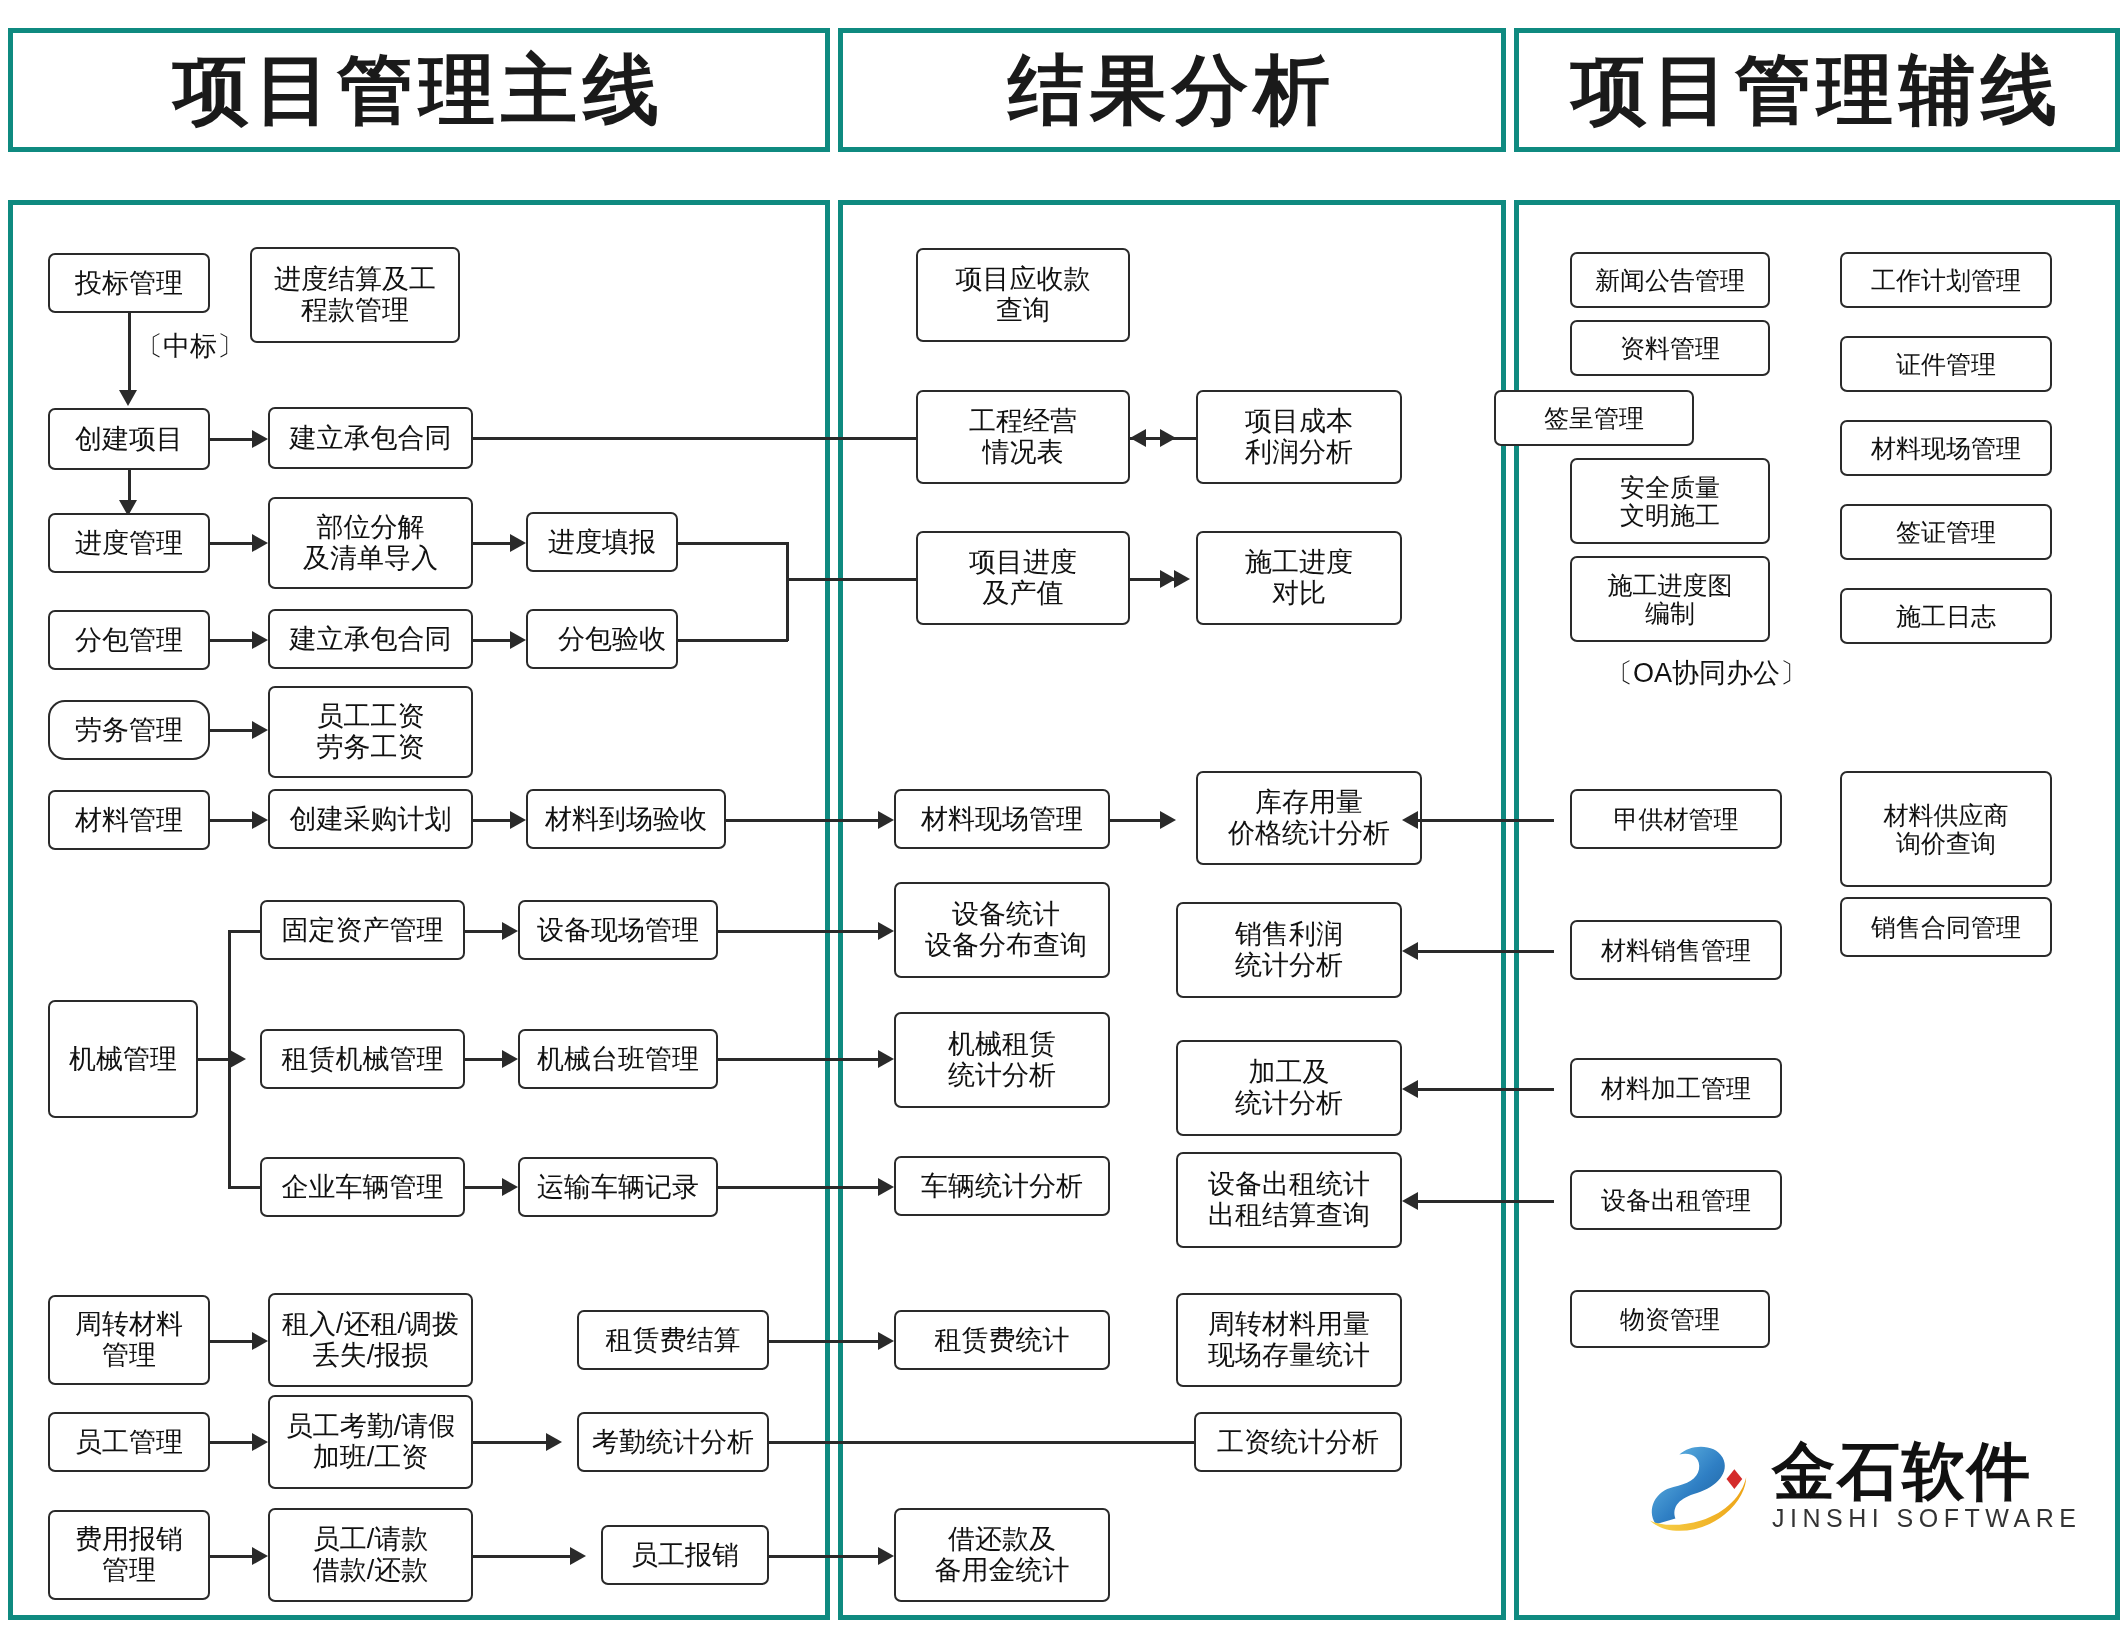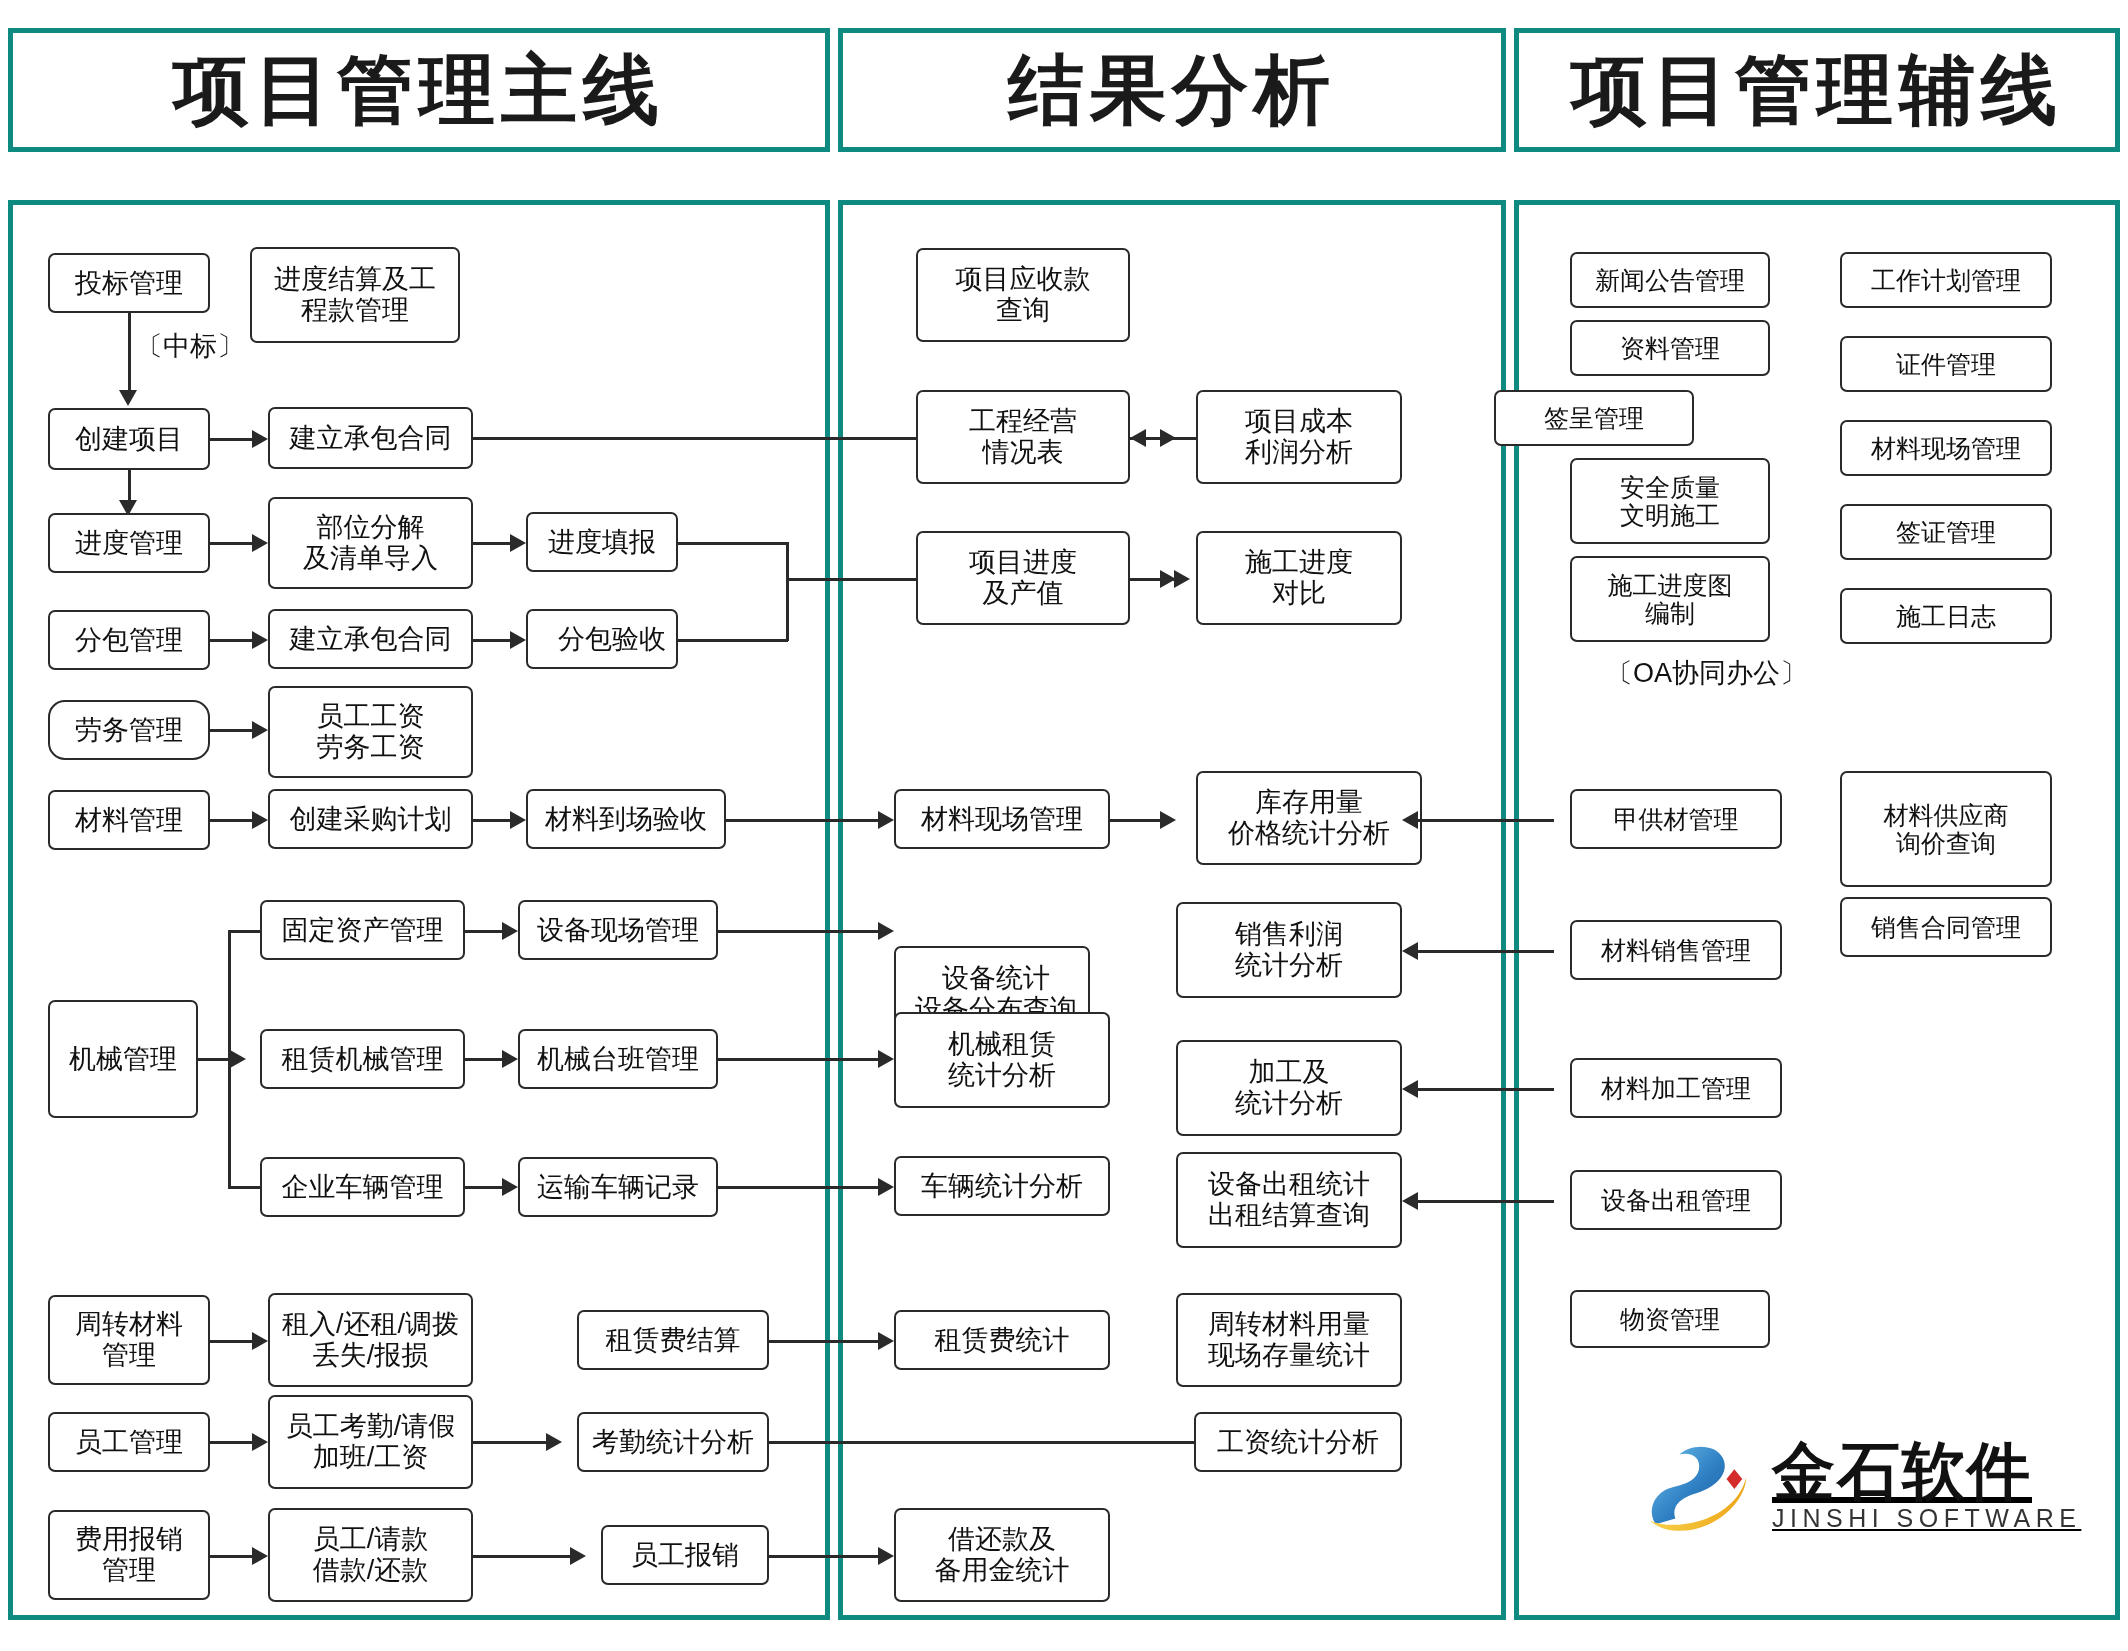--- a/index.html
+++ b/index.html
@@ -92,21 +92,20 @@
     font-size: 27px;
     color: #111111;
     white-space: nowrap;
   }
   
   .logo-wrap {
     position: absolute;
     display: flex;
     align-items: center;
     gap: 14px;
-    text-decoration: underline;
   }
   .logo-mark { position: relative; width: 118px; height: 112px; }
   .logo-text-cn {
     font-family: "DejaVu Sans", sans-serif;
     font-weight: bold;
     font-size: 63px;
     color: #111111;
     letter-spacing: 2px;
     line-height: 1.05;
   }
@@ -273,21 +272,21 @@
 对比</div>
 
   <div class="node" style="left:894px; top:789px; width:216px; height:60px;">材料现场管理</div>
   <div class="ln h" style="left:1110px; top:819px; width:56px;"></div>
   <div class="ah r" style="left:1160px; top:811px;"></div>
   <div class="node" style="left:1176px; top:771px; width:226px; height:94px;margin-left:20px;">库存用量
 价格统计分析</div>
   <div class="ln h" style="left:1418px; top:819px; width:136px;"></div>
   <div class="ah l" style="left:1402px; top:811px;"></div>
 
-  <div class="node" style="left:894px; top:946px; width:196px; height:96px;padding-left:12px;">设备统计
+  <div class="node" style="left:894px; top:882px; width:216px; height:96px;padding-left:12px;">设备统计
 设备分布查询</div>
   <div class="node" style="left:1176px; top:902px; width:226px; height:96px;">销售利润
 统计分析</div>
   <div class="ln h" style="left:1418px; top:950px; width:136px;"></div>
   <div class="ah l" style="left:1402px; top:942px;"></div>
 
   <div class="node" style="left:894px; top:1012px; width:216px; height:96px;">机械租赁
 统计分析</div>
   <div class="node" style="left:1176px; top:1040px; width:226px; height:96px;">加工及
 统计分析</div>

